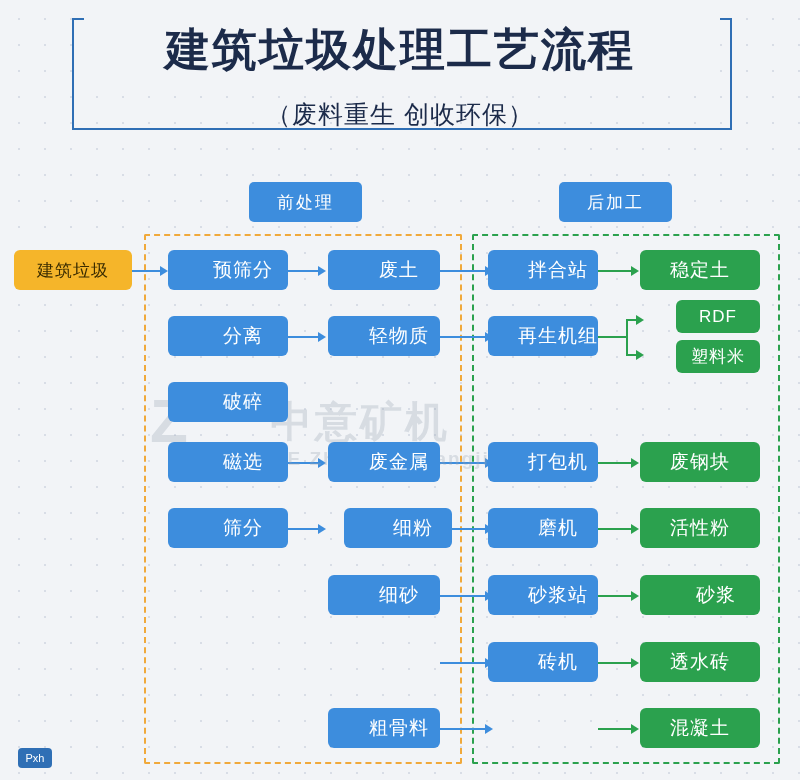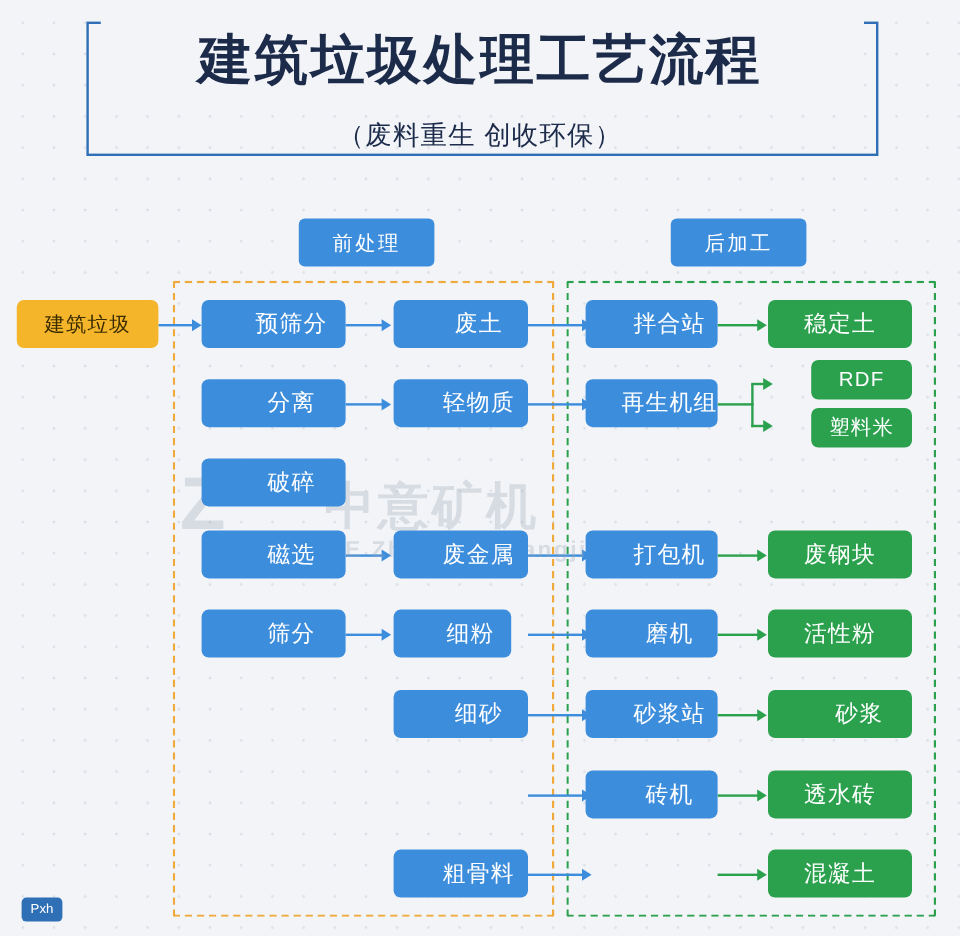--- a/index.html
+++ b/index.html
@@ -33,21 +33,21 @@
   .main-title{
     position:absolute;left:0;top:20px;width:800px;
     text-align:center;
     font-size:45px;font-weight:bold;color:#1c2b4a;
     letter-spacing:2px;
     white-space:nowrap;
   }
   .sub-title{
     position:absolute;left:0;top:98px;width:800px;
     text-align:center;
-    font-size:22px;color:#1c2b4a;
+    font-size:25px;color:#1c2b4a;
     letter-spacing:1px;
   }
 
   
   .sec-head{
     position:absolute;
     background:#3d8ddd;
     color:#fff;
     border-radius:5px;
     font-size:17px;
@@ -213,21 +213,21 @@
 
   <div class="node n-blue" style="left:168px;top:250px;width:120px;height:40px;">预筛分</div>
   <div class="node n-blue" style="left:168px;top:316px;width:120px;height:40px;">分离</div>
   <div class="node n-blue" style="left:168px;top:382px;width:120px;height:40px;">破碎</div>
   <div class="node n-blue" style="left:168px;top:442px;width:120px;height:40px;">磁选</div>
   <div class="node n-blue" style="left:168px;top:508px;width:120px;height:40px;">筛分</div>
 
   <div class="node n-blue" style="left:328px;top:250px;width:112px;height:40px;">废土</div>
   <div class="node n-blue" style="left:328px;top:316px;width:112px;height:40px;">轻物质</div>
   <div class="node n-blue" style="left:328px;top:442px;width:112px;height:40px;">废金属</div>
-  <div class="node n-blue" style="left:328px;top:508px;width:98px;height:40px;">细粉</div>
+  <div class="node n-blue" style="left:344px;top:508px;width:108px;height:40px;">细粉</div>
   <div class="node n-blue" style="left:328px;top:575px;width:112px;height:40px;">细砂</div>
   <div class="node n-blue" style="left:328px;top:708px;width:112px;height:40px;">粗骨料</div>
 
   <div class="node n-blue" style="left:488px;top:250px;width:110px;height:40px;">拌合站</div>
   <div class="node n-blue" style="left:488px;top:316px;width:110px;height:40px;">再生机组</div>
   <div class="node n-blue" style="left:488px;top:442px;width:110px;height:40px;">打包机</div>
   <div class="node n-blue" style="left:488px;top:508px;width:110px;height:40px;">磨机</div>
   <div class="node n-blue" style="left:488px;top:575px;width:110px;height:40px;">砂浆站</div>
   <div class="node n-blue" style="left:488px;top:642px;width:110px;height:40px;">砖机</div>
 

